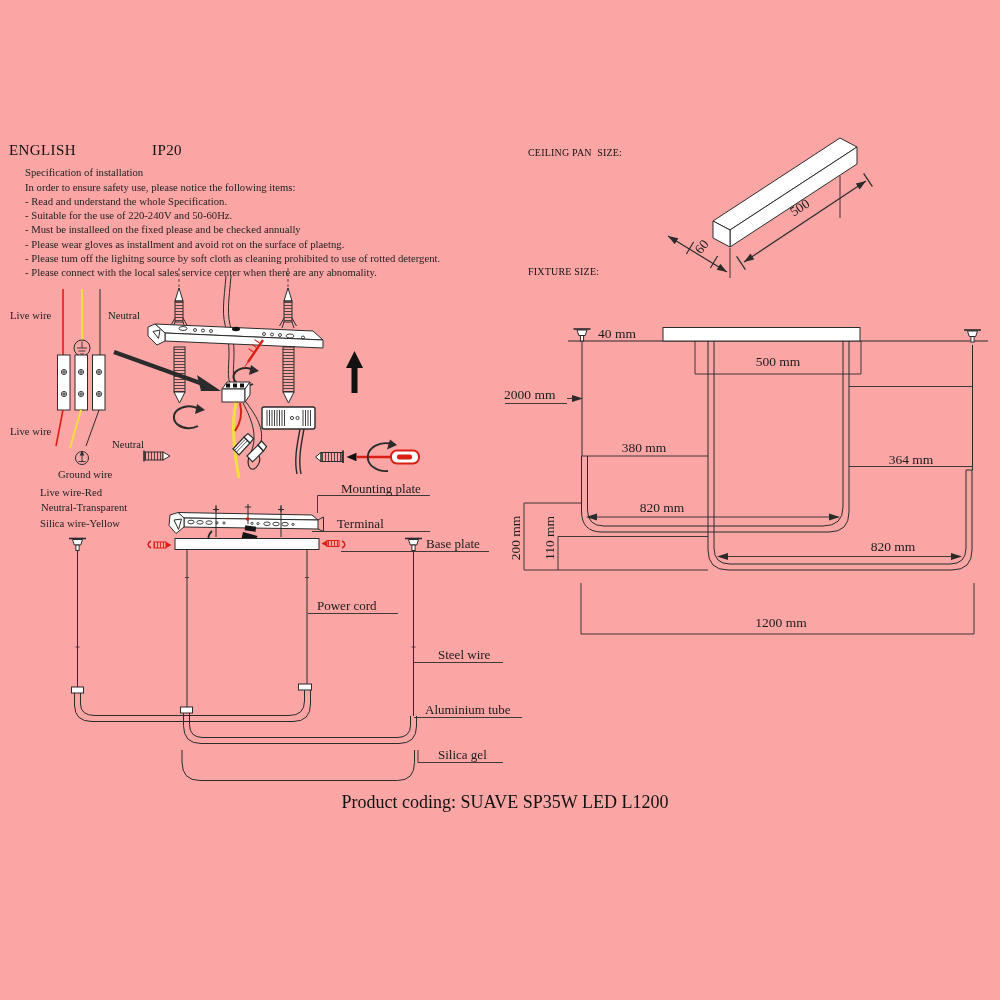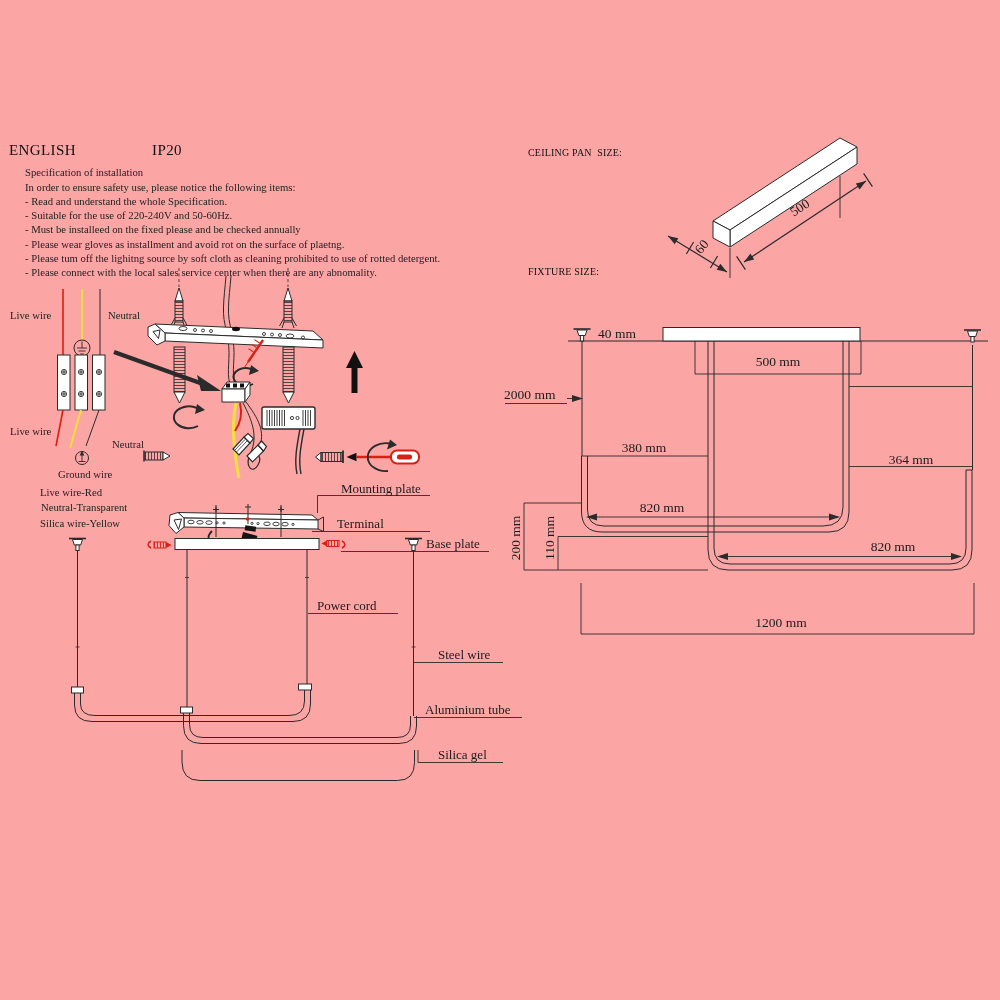--- a/index.html
+++ b/index.html
@@ -317,13 +317,14 @@
   <div class="dim c" style="left:731px;top:615px;width:100px">1200 mm</div>
 
   <div class="lbl" style="left:341px;top:481px">Mounting plate</div>
   <div class="lbl" style="left:337px;top:516px">Terminal</div>
   <div class="lbl" style="left:426px;top:536px">Base plate</div>
   <div class="lbl" style="left:317px;top:598px">Power cord</div>
   <div class="lbl" style="left:438px;top:647px">Steel wire</div>
   <div class="lbl" style="left:425px;top:702px">Aluminium tube</div>
   <div class="lbl" style="left:438px;top:747px">Silica gel</div>
 
+  <div class="footer c" style="left:295px;top:792px;width:420px">Product coding: SUAVE SP35W LED L1200</div>
 </div>
 
 </body></html>

